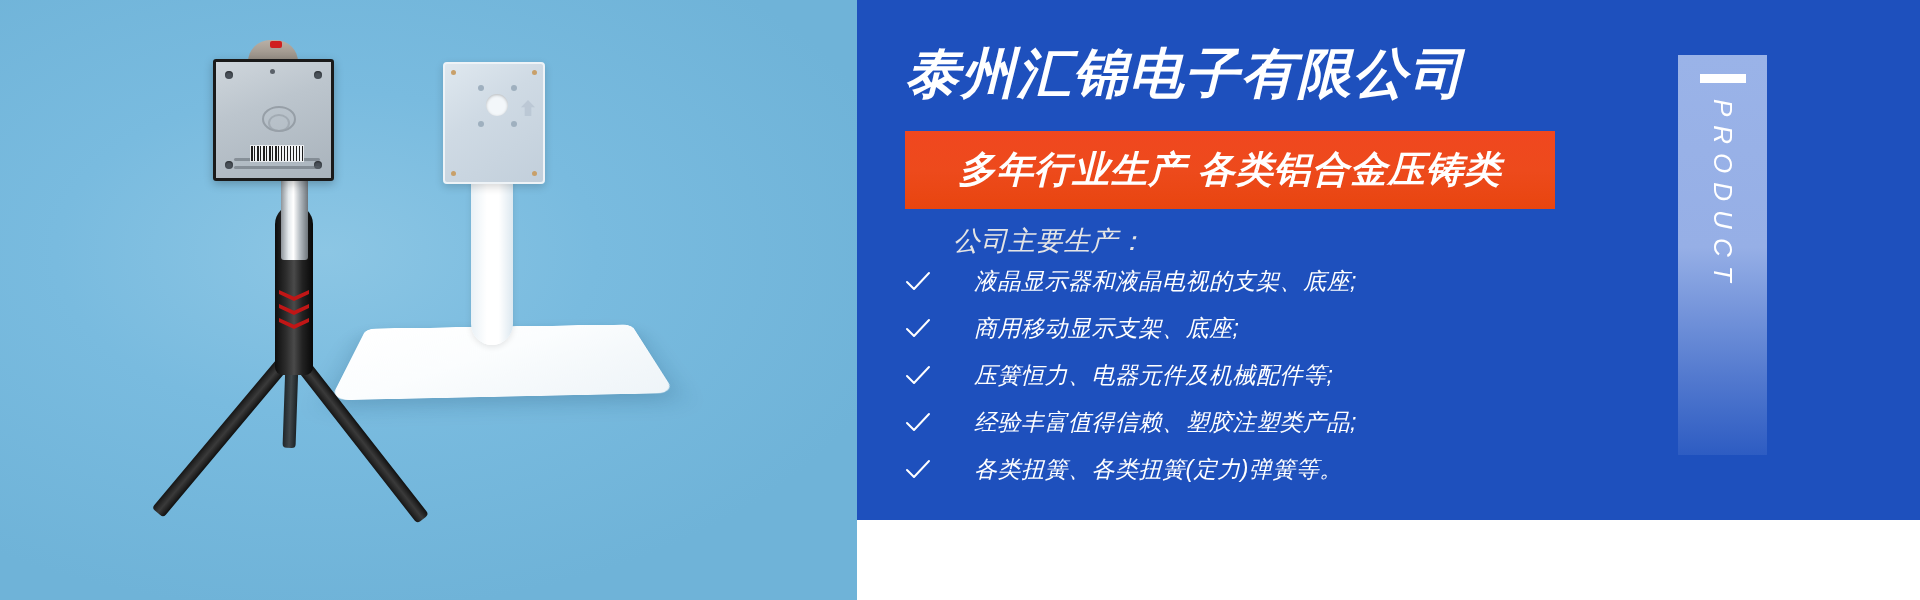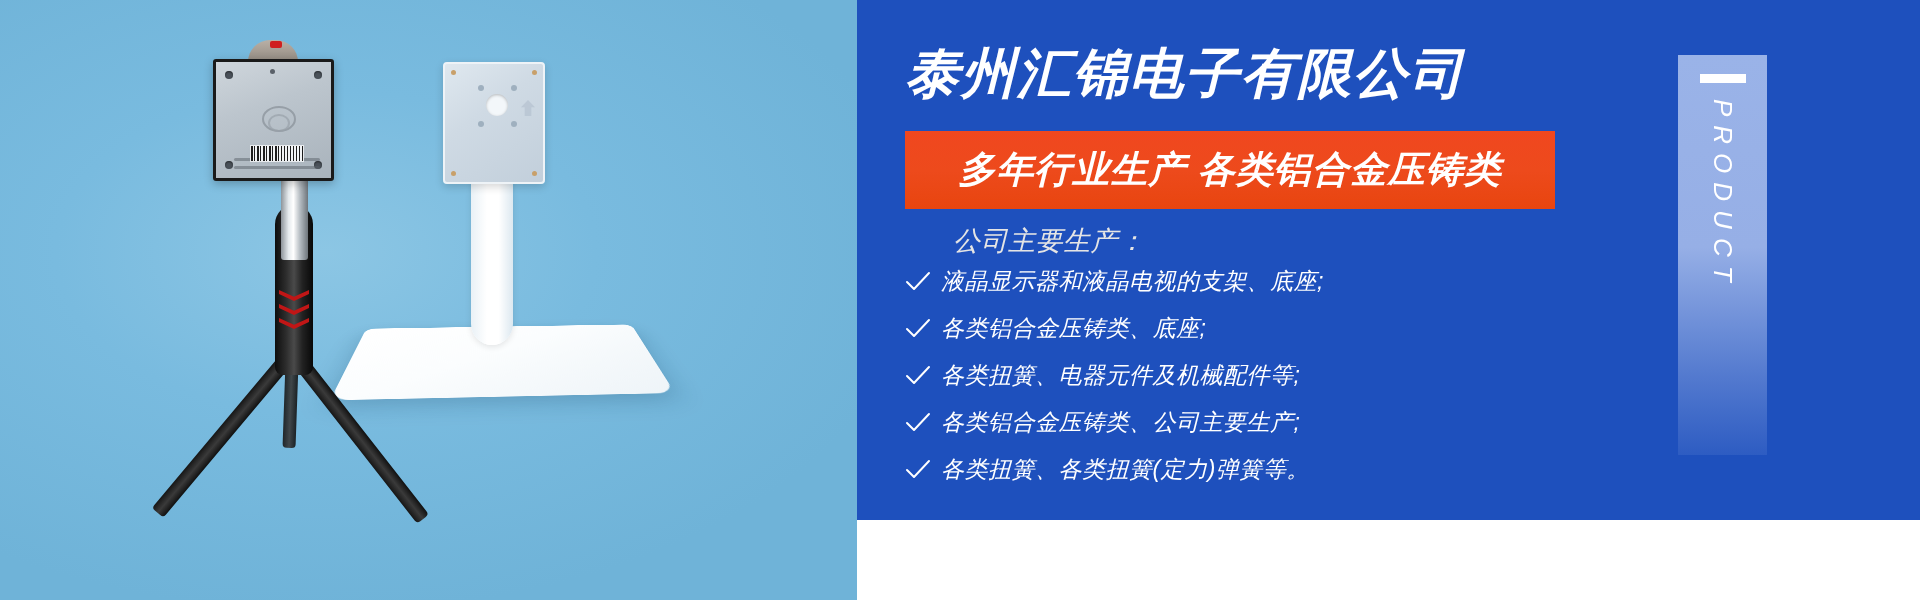--- a/index.html
+++ b/index.html
@@ -224,21 +224,21 @@
     font-size:23px;
     letter-spacing:.5px;
   }
   .check-icon {
     flex:0 0 36px;
     display:inline-flex;
     align-items:center;
     justify-content:flex-start;
   }
   .check-icon svg { display:block; }
-  .feature-text { white-space:nowrap; }
+  .feature-text { white-space:nowrap;margin-left:33px; }
 
   
   .product-tab {
     position:absolute;
     left:821px; top:55px;
     width:89px; height:400px;
     background:linear-gradient(180deg,
        rgba(154,179,232,1) 0%,
        rgba(150,175,230,1) 48%,
        rgba(128,157,222,.55) 80%,
@@ -335,37 +335,37 @@
           </svg>
         </span>
         <span class="feature-text">液晶显示器和液晶电视的支架、底座;</span>
       </li>
       <li class="feature-item">
         <span class="check-icon">
           <svg width="26" height="22" viewBox="0 0 26 22" fill="none">
             <path d="M2 11 L9 18 L24 2" stroke="#ffffff" stroke-width="2" stroke-linecap="round" stroke-linejoin="round"></path>
           </svg>
         </span>
-        <span class="feature-text">各类铝合金压铸类、底座;</span>
-      </li>
-      <li class="feature-item">
-        <span class="check-icon">
-          <svg width="26" height="22" viewBox="0 0 26 22" fill="none">
-            <path d="M2 11 L9 18 L24 2" stroke="#ffffff" stroke-width="2" stroke-linecap="round" stroke-linejoin="round"></path>
-          </svg>
-        </span>
-        <span class="feature-text">各类扭簧、电器元件及机械配件等;</span>
-      </li>
-      <li class="feature-item">
-        <span class="check-icon">
-          <svg width="26" height="22" viewBox="0 0 26 22" fill="none">
-            <path d="M2 11 L9 18 L24 2" stroke="#ffffff" stroke-width="2" stroke-linecap="round" stroke-linejoin="round"></path>
-          </svg>
-        </span>
-        <span class="feature-text">各类铝合金压铸类、公司主要生产;</span>
+        <span class="feature-text">商用移动显示支架、底座;</span>
+      </li>
+      <li class="feature-item">
+        <span class="check-icon">
+          <svg width="26" height="22" viewBox="0 0 26 22" fill="none">
+            <path d="M2 11 L9 18 L24 2" stroke="#ffffff" stroke-width="2" stroke-linecap="round" stroke-linejoin="round"></path>
+          </svg>
+        </span>
+        <span class="feature-text">压簧恒力、电器元件及机械配件等;</span>
+      </li>
+      <li class="feature-item">
+        <span class="check-icon">
+          <svg width="26" height="22" viewBox="0 0 26 22" fill="none">
+            <path d="M2 11 L9 18 L24 2" stroke="#ffffff" stroke-width="2" stroke-linecap="round" stroke-linejoin="round"></path>
+          </svg>
+        </span>
+        <span class="feature-text">经验丰富值得信赖、塑胶注塑类产品;</span>
       </li>
       <li class="feature-item">
         <span class="check-icon">
           <svg width="26" height="22" viewBox="0 0 26 22" fill="none">
             <path d="M2 11 L9 18 L24 2" stroke="#ffffff" stroke-width="2" stroke-linecap="round" stroke-linejoin="round"></path>
           </svg>
         </span>
         <span class="feature-text">各类扭簧、各类扭簧(定力)弹簧等。</span>
       </li>
     </ul>

